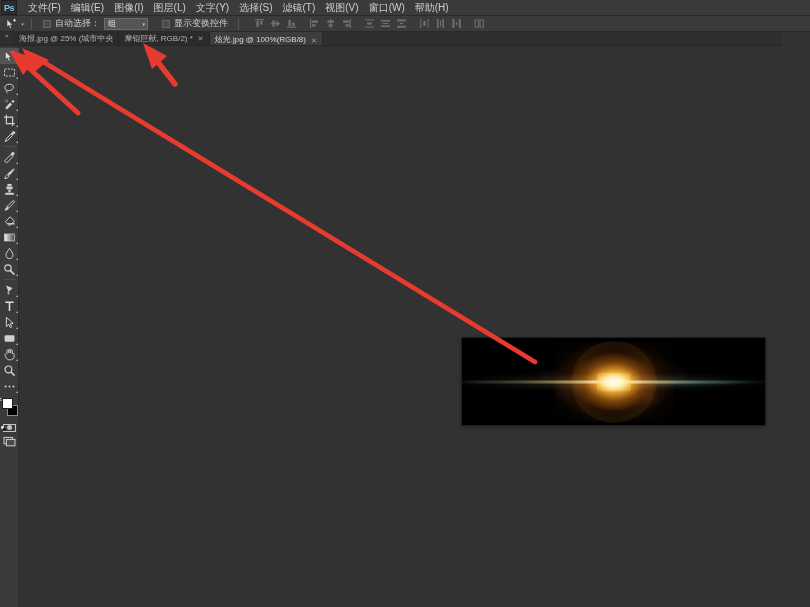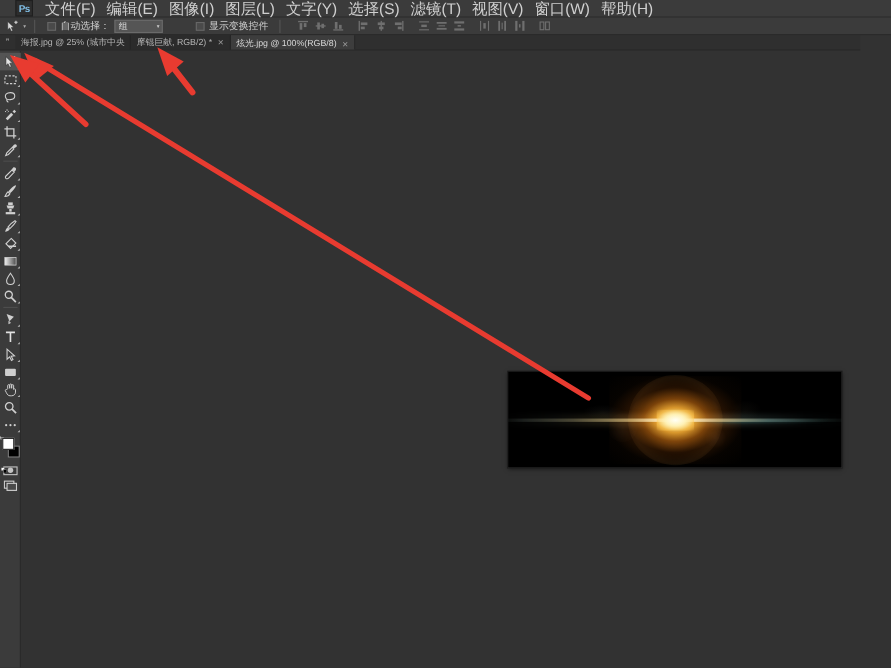--- a/index.html
+++ b/index.html
@@ -10,27 +10,27 @@
   }
   #app{position:absolute;inset:0;background:#323232;}
 
   
   .menubar{
     position:absolute;left:0;top:0;width:810px;height:16px;
     background:#3b3b3b;display:flex;align-items:center;
     border-bottom:1px solid #2a2a2a;box-sizing:border-box;
   }
   .ps-logo{
-    width:16px;height:15px;margin-left:14px;margin-right:6px;
+    width:16px;height:15px;margin-left:1px;margin-right:6px;
     background:#2d2d2d;color:#7fbde4;font-size:9px;font-weight:bold;
     display:flex;align-items:center;justify-content:center;
     letter-spacing:-.5px;border:1px solid #1f1f1f;box-sizing:border-box;
   }
   .menu-item{
-    font-size:14px;color:#cfcfcf;padding:0 5px;line-height:16px;
+    font-size:10px;color:#cfcfcf;padding:0 5px;line-height:16px;
     white-space:nowrap;cursor:default;
   }
 
   
   .optionsbar{
     position:absolute;left:0;top:16px;width:810px;height:16px;
     background:#3b3b3b;border-bottom:1px solid #2a2a2a;
     display:flex;align-items:center;box-sizing:border-box;
   }
   .opt-tool{
@@ -256,21 +256,21 @@
 
     <div class="opt-group">
       <div class="opt-check"></div>
       <div class="opt-label">自动选择：</div>
       <div class="opt-select">
         <span>组</span>
         <span class="arw">▾</span>
       </div>
     </div>
 
-    <div class="opt-group" style="margin-left:30px;">
+    <div class="opt-group" style="margin-left:14px;">
       <div class="opt-check"></div>
       <div class="opt-label">显示变换控件</div>
     </div>
 
     <div class="opt-sep" style="margin-left:10px;"></div>
 
     <div class="align-group">
       <div class="align-btn">
         <svg width="11" height="11" viewBox="0 0 11 11">
             <rect x="1" y="1" width="9" height="1.2" fill="#cfcfcf"></rect>

